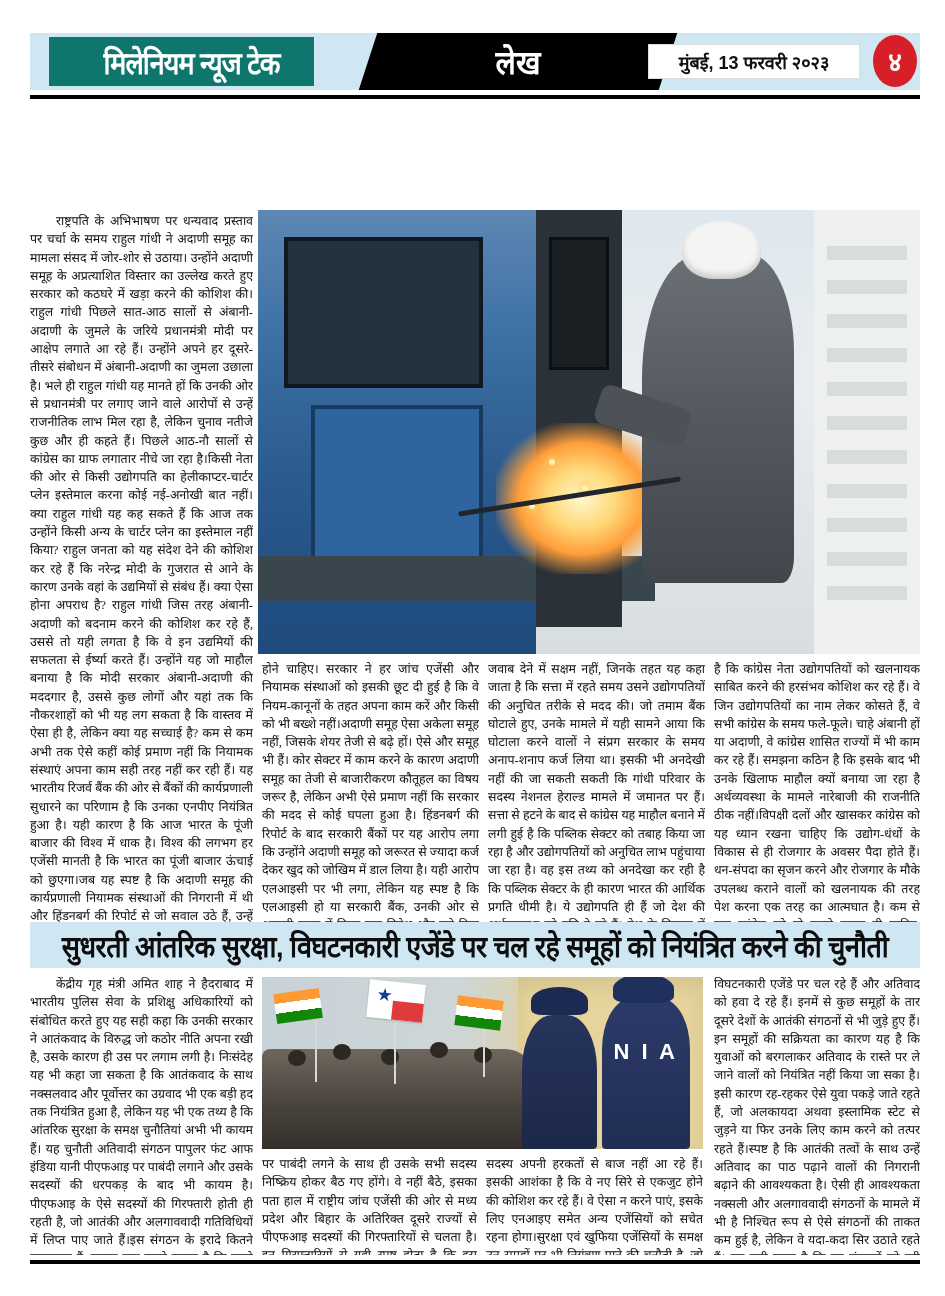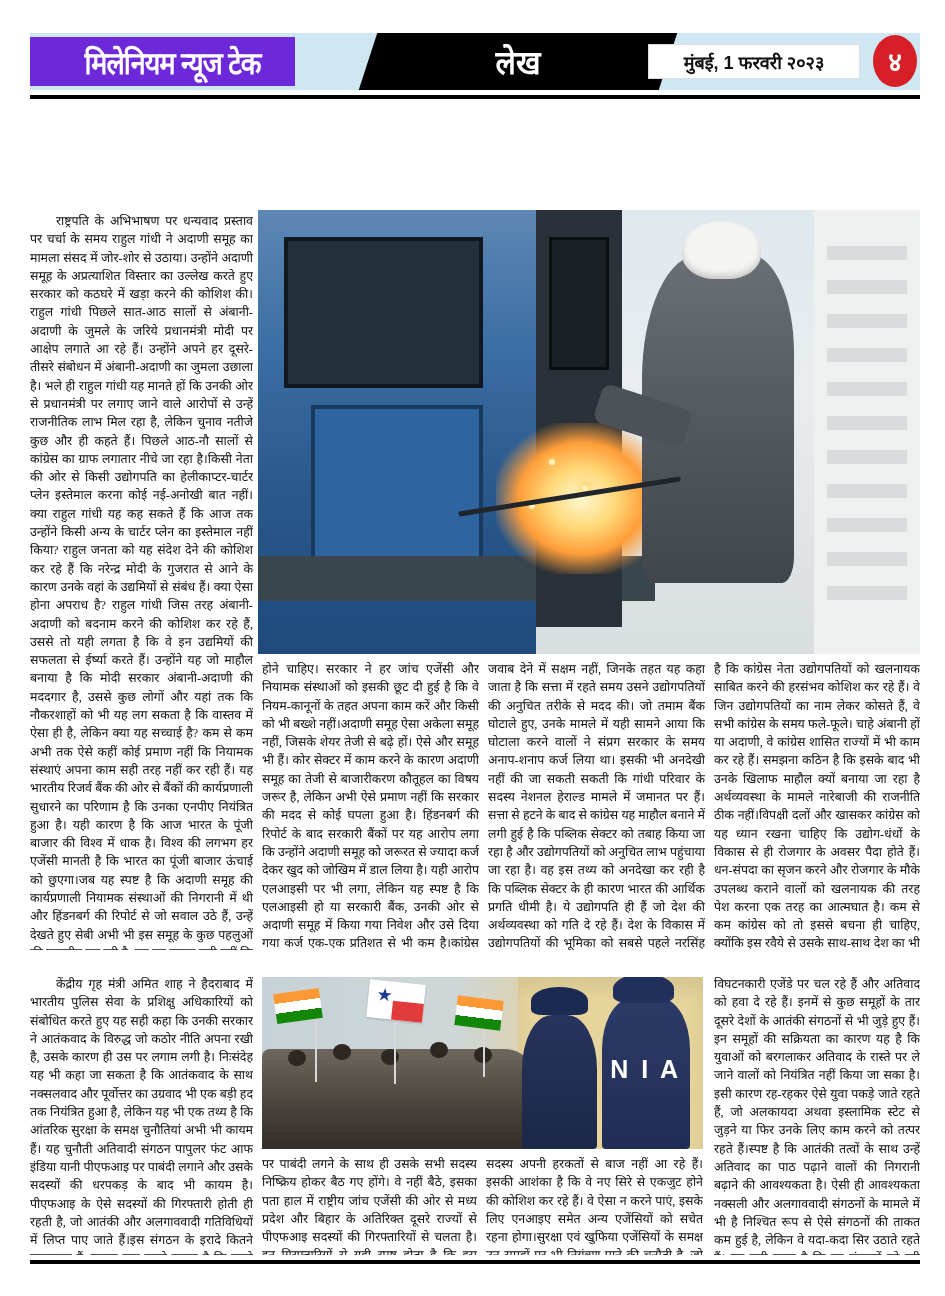--- a/index.html
+++ b/index.html
@@ -2,21 +2,21 @@
 <html><head>
 <meta charset="utf-8">
 <style>
   * { margin:0; padding:0; box-sizing:border-box; }
   html,body { background:#ffffff; }
   body { font-family:"Liberation Serif", serif; }
   .page { position:relative; width:945px; height:1296px; background:#ffffff; overflow:hidden; }
 
   
   .header-strip { position:absolute; left:30px; top:33px; width:890px; height:57px; background:#cfe7f3; }
-  .masthead-box { position:absolute; left:0; top:4px; width:265px; height:49px; background:#6d28d9;
+  .masthead-box { position:absolute; left:19px; top:4px; width:265px; height:49px; background:#0f766e;
                   display:flex; align-items:center; justify-content:center;padding-left:20px; }
   .masthead-text { color:#ffffff; font-family:"Liberation Sans",sans-serif; font-weight:bold; font-size:27px;
                    letter-spacing:-1px; white-space:nowrap; transform:scaleY(1.15); }
   .section-band { position:absolute; left:338px; top:0; width:300px; height:57px; background:#000000;
                   transform:skewX(-18deg); }
   .section-label { position:absolute; left:338px; top:0; width:300px; height:57px; display:flex; align-items:center;
                    justify-content:center; color:#ffffff; font-family:"Liberation Sans",sans-serif; font-weight:bold;
                    font-size:30px; transform:scaleY(1.1); }
   .date-box { position:absolute; left:618px; top:11px; width:212px; height:35px; background:#ffffff;
               border:1px solid #dddddd; display:flex; align-items:center; justify-content:center; }
@@ -92,37 +92,37 @@
             box-shadow:0 1px 2px rgba(0,0,0,.2); }
   .p2-flag-star .red { position:absolute; right:0; bottom:0; width:55%; height:50%; background:#e03a3a; }
   .p2-flag-star .star { position:absolute; left:8px; top:5px; color:#1a3c8f; font-size:18px; line-height:18px; }
   .p2-officer1 { position:absolute; right:24%; bottom:0; width:17%; height:78%;
             background:linear-gradient(180deg,#27345c 0%,#1c2848 100%); border-radius:40% 40% 4px 4px; }
   .p2-cap1 { position:absolute; right:26%; top:6%; width:13%; height:16%; background:#1b2a52; border-radius:50% 50% 20% 20%; }
   .p2-officer2 { position:absolute; right:3%; bottom:0; width:20%; height:88%;
             background:linear-gradient(180deg,#2c3a68 0%,#202e55 100%); border-radius:34% 34% 4px 4px; }
   .p2-cap2 { position:absolute; right:6.5%; top:-2%; width:14%; height:17%; background:#20305c; border-radius:50% 50% 24% 24%; }
   .p2-nia { position:absolute; right:4.5%; top:36%; width:17%; text-align:center; color:#ffffff;
-            font-family:"Liberation Sans",sans-serif; font-weight:bold; font-size:25px; letter-spacing:3px;margin-top:16px; }
+            font-family:"Liberation Sans",sans-serif; font-weight:bold; font-size:22px; letter-spacing:3px; }
 
   .bottom-rule { position:absolute; left:30px; top:1260px; width:890px; height:4px; background:#000000; }
 </style>
 </head>
 <body>
 
 <div class="page">
 
   <div class="header-strip">
     <div class="masthead-box">
       <span class="masthead-text">मिलेनियम न्यूज टेक</span>
     </div>
     <div class="section-band"></div>
     <div class="section-label">लेख</div>
     <div class="date-box">
-      <span class="date-text">मुंबई, 1 फरवरी २०२३</span>
+      <span class="date-text">मुंबई, 13 फरवरी २०२३</span>
     </div>
     <div class="page-num-circle">
       <span class="page-num">४</span>
     </div>
   </div>
   <div class="header-rule"></div>
 
 
   <div class="art1">
     <div class="bodytext a1-col1">राष्ट्रपति के अभिभाषण पर धन्यवाद प्रस्ताव पर चर्चा के समय राहुल गांधी ने अदाणी समूह का मामला संसद में जोर-शोर से उठाया। उन्होंने अदाणी समूह के अप्रत्याशित विस्तार का उल्लेख करते हुए सरकार को कठघरे में खड़ा करने की कोशिश की। राहुल गांधी पिछले सात-आठ सालों से अंबानी-अदाणी के जुमले के जरिये प्रधानमंत्री मोदी पर आक्षेप लगाते आ रहे हैं। उन्होंने अपने हर दूसरे-तीसरे संबोधन में अंबानी-अदाणी का जुमला उछाला है। भले ही राहुल गांधी यह मानते हों कि उनकी ओर से प्रधानमंत्री पर लगाए जाने वाले आरोपों से उन्हें राजनीतिक लाभ मिल रहा है, लेकिन चुनाव नतीजे कुछ और ही कहते हैं। पिछले आठ-नौ सालों से कांग्रेस का ग्राफ लगातार नीचे जा रहा है।किसी नेता की ओर से किसी उद्योगपति का हेलीकाप्टर-चार्टर प्लेन इस्तेमाल करना कोई नई-अनोखी बात नहीं। क्या राहुल गांधी यह कह सकते हैं कि आज तक उन्होंने किसी अन्य के चार्टर प्लेन का इस्तेमाल नहीं किया? राहुल जनता को यह संदेश देने की कोशिश कर रहे हैं कि नरेन्द्र मोदी के गुजरात से आने के कारण उनके वहां के उद्यमियों से संबंध हैं। क्या ऐसा होना अपराध है? राहुल गांधी जिस तरह अंबानी-अदाणी को बदनाम करने की कोशिश कर रहे हैं, उससे तो यही लगता है कि वे इन उद्यमियों की सफलता से ईर्ष्या करते हैं। उन्होंने यह जो माहौल बनाया है कि मोदी सरकार अंबानी-अदाणी की मददगार है, उससे कुछ लोगों और यहां तक कि नौकरशाहों को भी यह लग सकता है कि वास्तव में ऐसा ही है, लेकिन क्या यह सच्चाई है? कम से कम अभी तक ऐसे कहीं कोई प्रमाण नहीं कि नियामक संस्थाएं अपना काम सही तरह नहीं कर रही हैं। यह भारतीय रिजर्व बैंक की ओर से बैंकों की कार्यप्रणाली सुधारने का परिणाम है कि उनका एनपीए नियंत्रित हुआ है। यही कारण है कि आज भारत के पूंजी बाजार की विश्व में धाक है। विश्व की लगभग हर एजेंसी मानती है कि भारत का पूंजी बाजार ऊंचाई को छुएगा।जब यह स्पष्ट है कि अदाणी समूह की कार्यप्रणाली नियामक संस्थाओं की निगरानी में थी और हिंडनबर्ग की रिपोर्ट से जो सवाल उठे हैं, उन्हें देखते हुए सेबी अभी भी इस समूह के कुछ पहलुओं की छानबीन कर रही है, तब यह कहना सही नहीं कि नियामक एजेंसियां अदाणी समूह के तौर-तरीकों से मुंह फेरे रहीं। भारतीय शेयर बाजार में लगभग 4000 से ज्यादा कंपनियां पंजीकृत हैं। इन सभी का बाजार मूल्य ऊपर-नीचे होता रहता है। इस पर नियामक संस्थाएं लगातार नजर रखती हैं। इस समय भी वे यह काम कर रही हैं। क्या राहुल गांधी यह चाहते हैं कि उनके आरोपों के चलते नियामक संस्थाओं को अदाणी समूह के खिलाफ बिना किसी जांच के कार्रवाई करनी चाहिए? मोदी सरकार लगातार इस पर बल देती रही है कि हर नागरिक के लिए नियम-कानून एकसमान</div>
@@ -144,20 +144,23 @@
       <div class="p1-helmet"></div>
       <div class="p1-arm"></div>
       <div class="p1-hose"></div>
     </div>
 
     <div class="bodytext a1-col2">होने चाहिए। सरकार ने हर जांच एजेंसी और नियामक संस्थाओं को इसकी छूट दी हुई है कि वे नियम-कानूनों के तहत अपना काम करें और किसी को भी बख्शे नहीं।अदाणी समूह ऐसा अकेला समूह नहीं, जिसके शेयर तेजी से बढ़े हों। ऐसे और समूह भी हैं। कोर सेक्टर में काम करने के कारण अदाणी समूह का तेजी से बाजारीकरण कौतूहल का विषय जरूर है, लेकिन अभी ऐसे प्रमाण नहीं कि सरकार की मदद से कोई घपला हुआ है। हिंडनबर्ग की रिपोर्ट के बाद सरकारी बैंकों पर यह आरोप लगा कि उन्होंने अदाणी समूह को जरूरत से ज्यादा कर्ज देकर खुद को जोखिम में डाल लिया है। यही आरोप एलआइसी पर भी लगा, लेकिन यह स्पष्ट है कि एलआइसी हो या सरकारी बैंक, उनकी ओर से अदाणी समूह में किया गया निवेश और उसे दिया गया कर्ज एक-एक प्रतिशत से भी कम है।कांग्रेस आज से नहीं, अपने प्रारंभिक काल से ही समाजवादी सोच वाली पार्टी रही है, पर सोनिया गांधी के सक्रिय होने के बाद से वह वामपंथी सोच से ग्रस्त होती दिख रही है। कांग्रेस उन आरोपों का</div>
     <div class="bodytext a1-col3">जवाब देने में सक्षम नहीं, जिनके तहत यह कहा जाता है कि सत्ता में रहते समय उसने उद्योगपतियों की अनुचित तरीके से मदद की। जो तमाम बैंक घोटाले हुए, उनके मामले में यही सामने आया कि घोटाला करने वालों ने संप्रग सरकार के समय अनाप-शनाप कर्ज लिया था। इसकी भी अनदेखी नहीं की जा सकती सकती कि गांधी परिवार के सदस्य नेशनल हेराल्ड मामले में जमानत पर हैं।सत्ता से हटने के बाद से कांग्रेस यह माहौल बनाने में लगी हुई है कि पब्लिक सेक्टर को तबाह किया जा रहा है और उद्योगपतियों को अनुचित लाभ पहुंचाया जा रहा है। वह इस तथ्य को अनदेखा कर रही है कि पब्लिक सेक्टर के ही कारण भारत की आर्थिक प्रगति धीमी है। ये उद्योगपति ही हैं जो देश की अर्थव्यवस्था को गति दे रहे हैं। देश के विकास में उद्योगपतियों की भूमिका को सबसे पहले नरसिंह राव ने तब समझा था, जब वह प्रधानमंत्री बने थे। उन्होंने ही देश को आर्थिक उदारीकरण की राह पर डाला। इसके बाद भी गांधी परिवार अपनी घिसी-पिटी समाजवादी सोच पर कायम है। इससे भी खराब बात यह</div>
     <div class="bodytext a1-col4">है कि कांग्रेस नेता उद्योगपतियों को खलनायक साबित करने की हरसंभव कोशिश कर रहे हैं। वे जिन उद्योगपतियों का नाम लेकर कोसते हैं, वे सभी कांग्रेस के समय फले-फूले। चाहे अंबानी हों या अदाणी, वे कांग्रेस शासित राज्यों में भी काम कर रहे हैं। समझना कठिन है कि इसके बाद भी उनके खिलाफ माहौल क्यों बनाया जा रहा है अर्थव्यवस्था के मामले नारेबाजी की राजनीति ठीक नहीं।विपक्षी दलों और खासकर कांग्रेस को यह ध्यान रखना चाहिए कि उद्योग-धंधों के विकास से ही रोजगार के अवसर पैदा होते हैं। धन-संपदा का सृजन करने और रोजगार के मौके उपलब्ध कराने वालों को खलनायक की तरह पेश करना एक तरह का आत्मघात है। कम से कम कांग्रेस को तो इससे बचना ही चाहिए, क्योंकि इस रवैये से उसके साथ-साथ देश का भी नुकसान हो रहा है। कांग्रेस को यह नहीं भूलना चाहिए कि देश का वास्तविक विकास निजी निवेश से ही होगा और यह निवेश वही उद्योगपति करते हैं, जिन्हें राहुल गांधी और उनके सहयोगी निशाने पर लिए हुए हैं।</div>
   </div>
 
+  <div class="strip2">
+    <span class="headline2">सुधरती आंतरिक सुरक्षा, विघटनकारी एजेंडे पर चल रहे समूहों को नियंत्रित करने की चुनौती</span>
+  </div>
 
   <div class="art2">
     <div class="bodytext a2-col1">केंद्रीय गृह मंत्री अमित शाह ने हैदराबाद में भारतीय पुलिस सेवा के प्रशिक्षु अधिकारियों को संबोधित करते हुए यह सही कहा कि उनकी सरकार ने आतंकवाद के विरुद्ध जो कठोर नीति अपना रखी है, उसके कारण ही उस पर लगाम लगी है। निःसंदेह यह भी कहा जा सकता है कि आतंकवाद के साथ नक्सलवाद और पूर्वोत्तर का उग्रवाद भी एक बड़ी हद तक नियंत्रित हुआ है, लेकिन यह भी एक तथ्य है कि आंतरिक सुरक्षा के समक्ष चुनौतियां अभी भी कायम हैं। यह चुनौती अतिवादी संगठन पापुलर फंट आफ इंडिया यानी पीएफआइ पर पाबंदी लगाने और उसके सदस्यों की धरपकड़ के बाद भी कायम है। पीएफआइ के ऐसे सदस्यों की गिरफ्तारी होती ही रहती है, जो आतंकी और अलगाववादी गतिविधियों में लिप्त पाए जाते हैं।इस संगठन के इरादे कितने खतरनाक हैं, इसका पता इससे चलता है कि उसने 2047 तक भारत को इस्लामी राष्ट्र बनाने का न केवल षड्यंत्र रच रखा था, बल्कि उस पर काम भी कर रहा था। यह नहीं कहा जा सकता कि पीएफआइ</div>
 
     <div class="photo2">
       <div class="p2-building"></div>
       <div class="p2-crowd"></div>
       <div class="p2-head" style="left:6%;bottom:48%;"></div>
       <div class="p2-head" style="left:16%;bottom:52%;"></div>
       <div class="p2-head" style="left:27%;bottom:49%;"></div>

